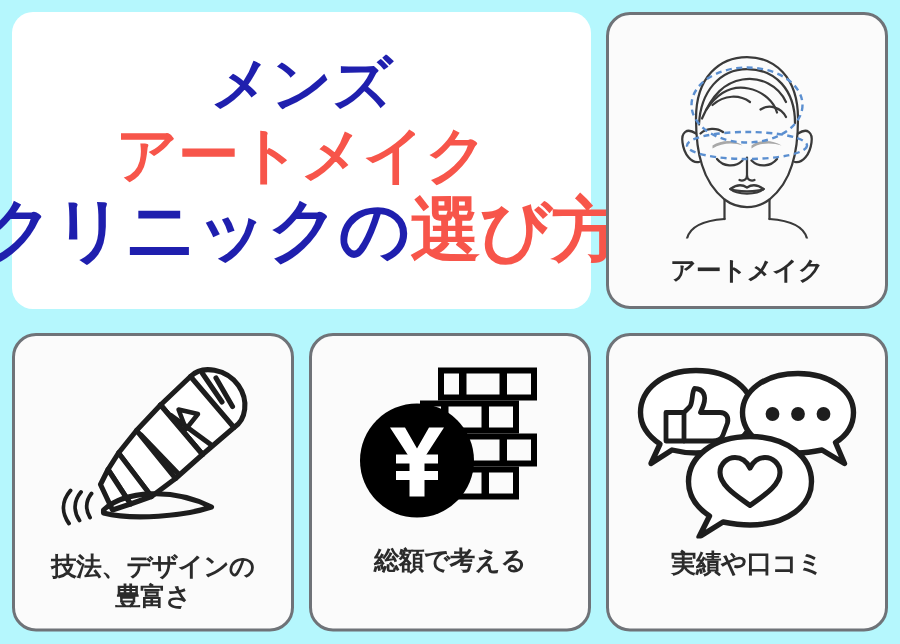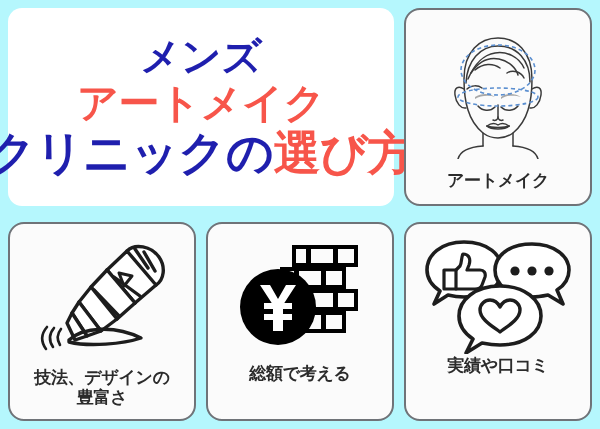--- a/index.html
+++ b/index.html
@@ -82,21 +82,21 @@
     text-align: center;
     font-weight: bold;
     font-size: 17px;
     line-height: 1.22;
     color: #2b2b2b;
     letter-spacing: -0.3px;
   }
   .card-face .card-label { font-size: 17px; padding-bottom: 12px; }
   .card-tech .card-label { font-size: 17px; }
   .card-price .card-label { font-size: 17px; padding-bottom: 34px; }
-  .card-review .card-label { font-size: 17px; padding-bottom: 42px; }
+  .card-review .card-label { font-size: 17px; padding-bottom: 32px; }
 
   .card-face .icon-wrap   { padding-top: 4px; }
   .card-tech .icon-wrap   { padding: 10px 0 4px 0; }
   .card-price .icon-wrap  { padding: 6px 0 0 0; }
   .card-review .icon-wrap { padding: 8px 0 0 0; }
 </style>
 </head>
 <body>
 
 <div id="infographic">

